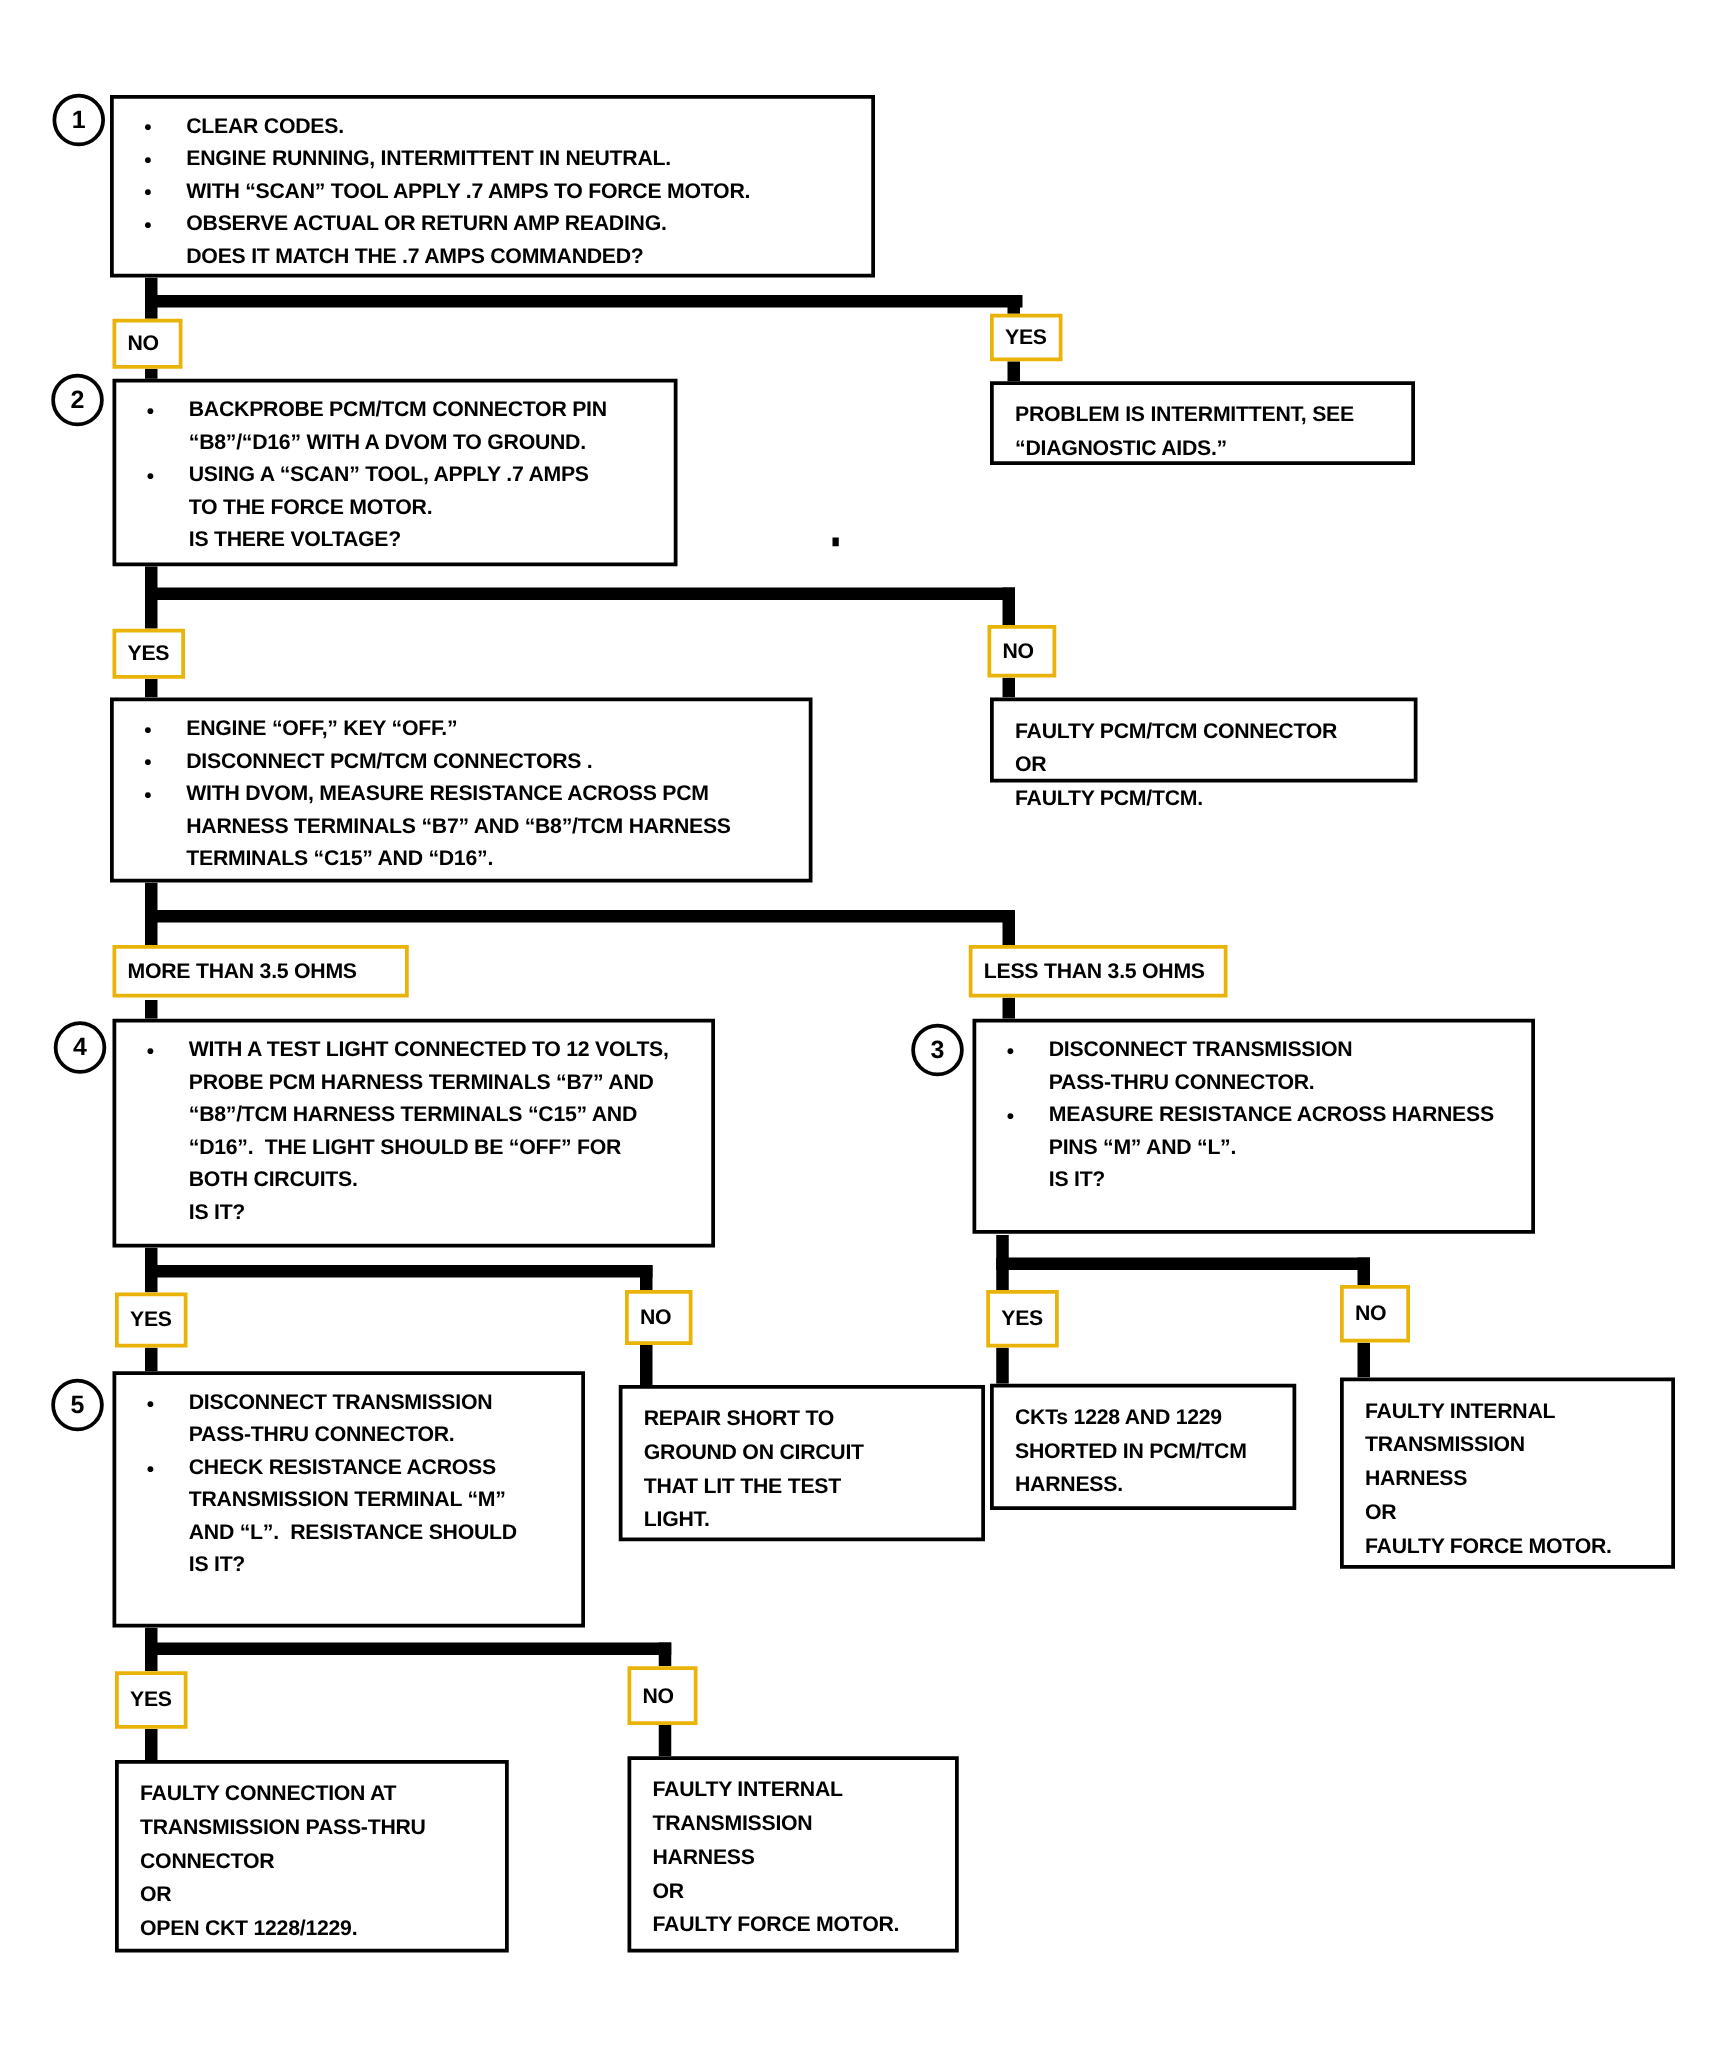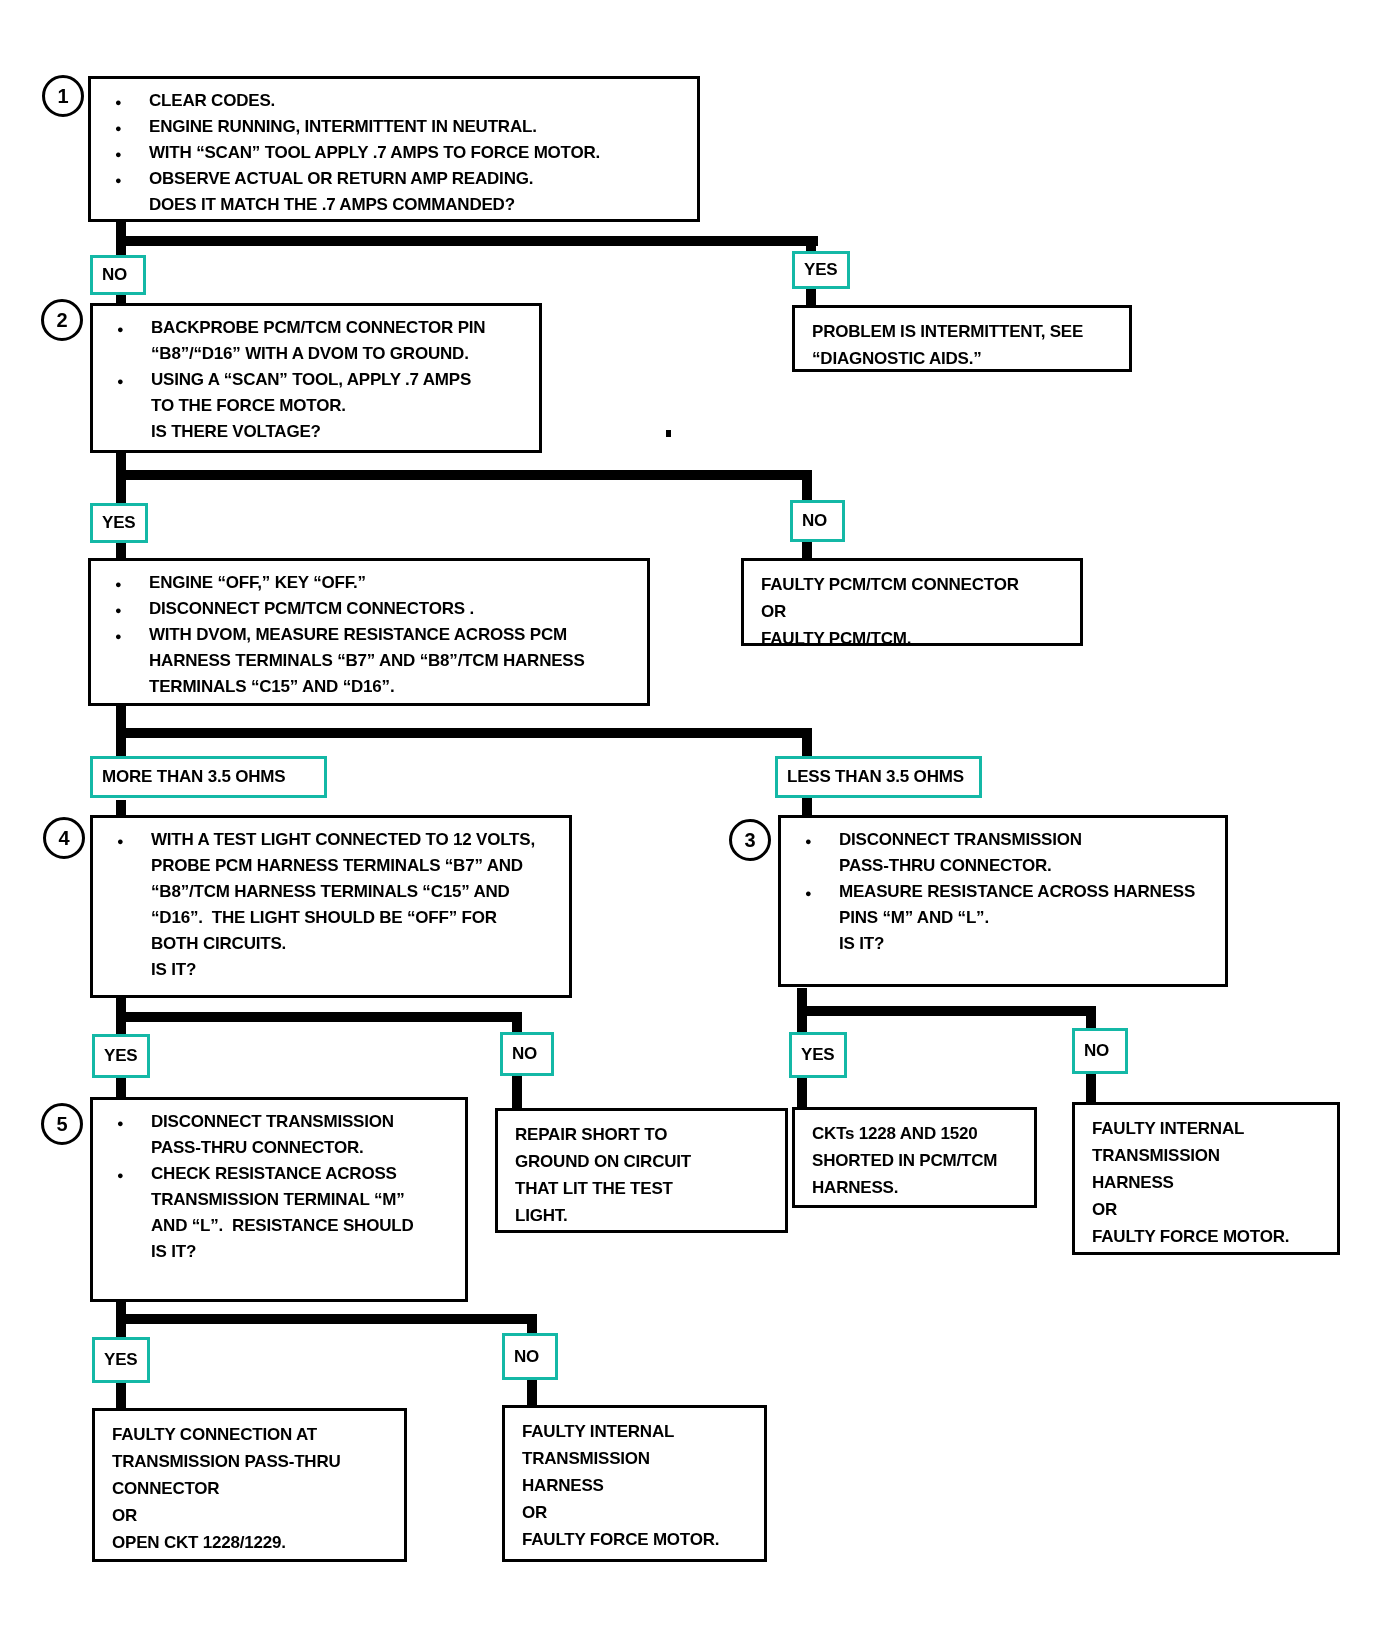--- a/index.html
+++ b/index.html
@@ -33,21 +33,21 @@
     left:24px;
     font-size:11px;
     top:1px;
   }
   
   .node.plain{padding:10px 8px 6px 0;}
   .node.plain .line{padding-left:17px;line-height:27px;}
   
   .label{
     position:absolute;
-    border:3px solid #14b8a6;
+    border:3px solid #eab308;
     background:#fff;
     box-sizing:border-box;
     display:flex;align-items:center;justify-content:flex-start;
     font-size:17px;
     padding-left:9px;
     letter-spacing:-0.2px;
     white-space:nowrap;
   }
   
   .circle{
@@ -135,21 +135,21 @@
     </div>
 
   <div class="node" style="left:88px;top:558px;width:562px;height:148px">
       <div class="line bl"><span class="dot">●</span><span>ENGINE “OFF,” KEY “OFF.”</span></div>
       <div class="line bl"><span class="dot">●</span><span>DISCONNECT PCM/TCM CONNECTORS .</span></div>
       <div class="line bl"><span class="dot">●</span><span>WITH DVOM, MEASURE RESISTANCE ACROSS PCM</span></div>
       <div class="line">HARNESS TERMINALS “B7” AND “B8”/TCM HARNESS</div>
       <div class="line">TERMINALS “C15” AND “D16”.</div>
     </div>
 
-  <div class="node plain" style="left:741px;top:558px;width:342px;height:88px">
+  <div class="node plain" style="left:792px;top:558px;width:342px;height:68px">
       <div class="line">FAULTY PCM/TCM CONNECTOR</div>
       <div class="line">OR</div>
       <div class="line">FAULTY PCM/TCM.</div>
     </div>
 
   <div class="node" style="left:90px;top:815px;width:482px;height:183px">
       <div class="line bl"><span class="dot">●</span><span>WITH A TEST LIGHT CONNECTED TO 12 VOLTS,</span></div>
       <div class="line">PROBE PCM HARNESS TERMINALS “B7” AND</div>
       <div class="line">“B8”/TCM HARNESS TERMINALS “C15” AND</div>
       <div class="line">“D16”.  THE LIGHT SHOULD BE “OFF” FOR</div>
@@ -175,21 +175,21 @@
     </div>
 
   <div class="node plain" style="left:495px;top:1108px;width:293px;height:125px">
       <div class="line">REPAIR SHORT TO</div>
       <div class="line">GROUND ON CIRCUIT</div>
       <div class="line">THAT LIT THE TEST</div>
       <div class="line">LIGHT.</div>
     </div>
 
   <div class="node plain" style="left:792px;top:1107px;width:245px;height:101px">
-      <div class="line">CKTs 1228 AND 1520</div>
+      <div class="line">CKTs 1228 AND 1229</div>
       <div class="line">SHORTED IN PCM/TCM</div>
       <div class="line">HARNESS.</div>
     </div>
 
   <div class="node plain" style="left:1072px;top:1102px;width:268px;height:153px">
       <div class="line">FAULTY INTERNAL</div>
       <div class="line">TRANSMISSION</div>
       <div class="line">HARNESS</div>
       <div class="line">OR</div>
       <div class="line">FAULTY FORCE MOTOR.</div>

